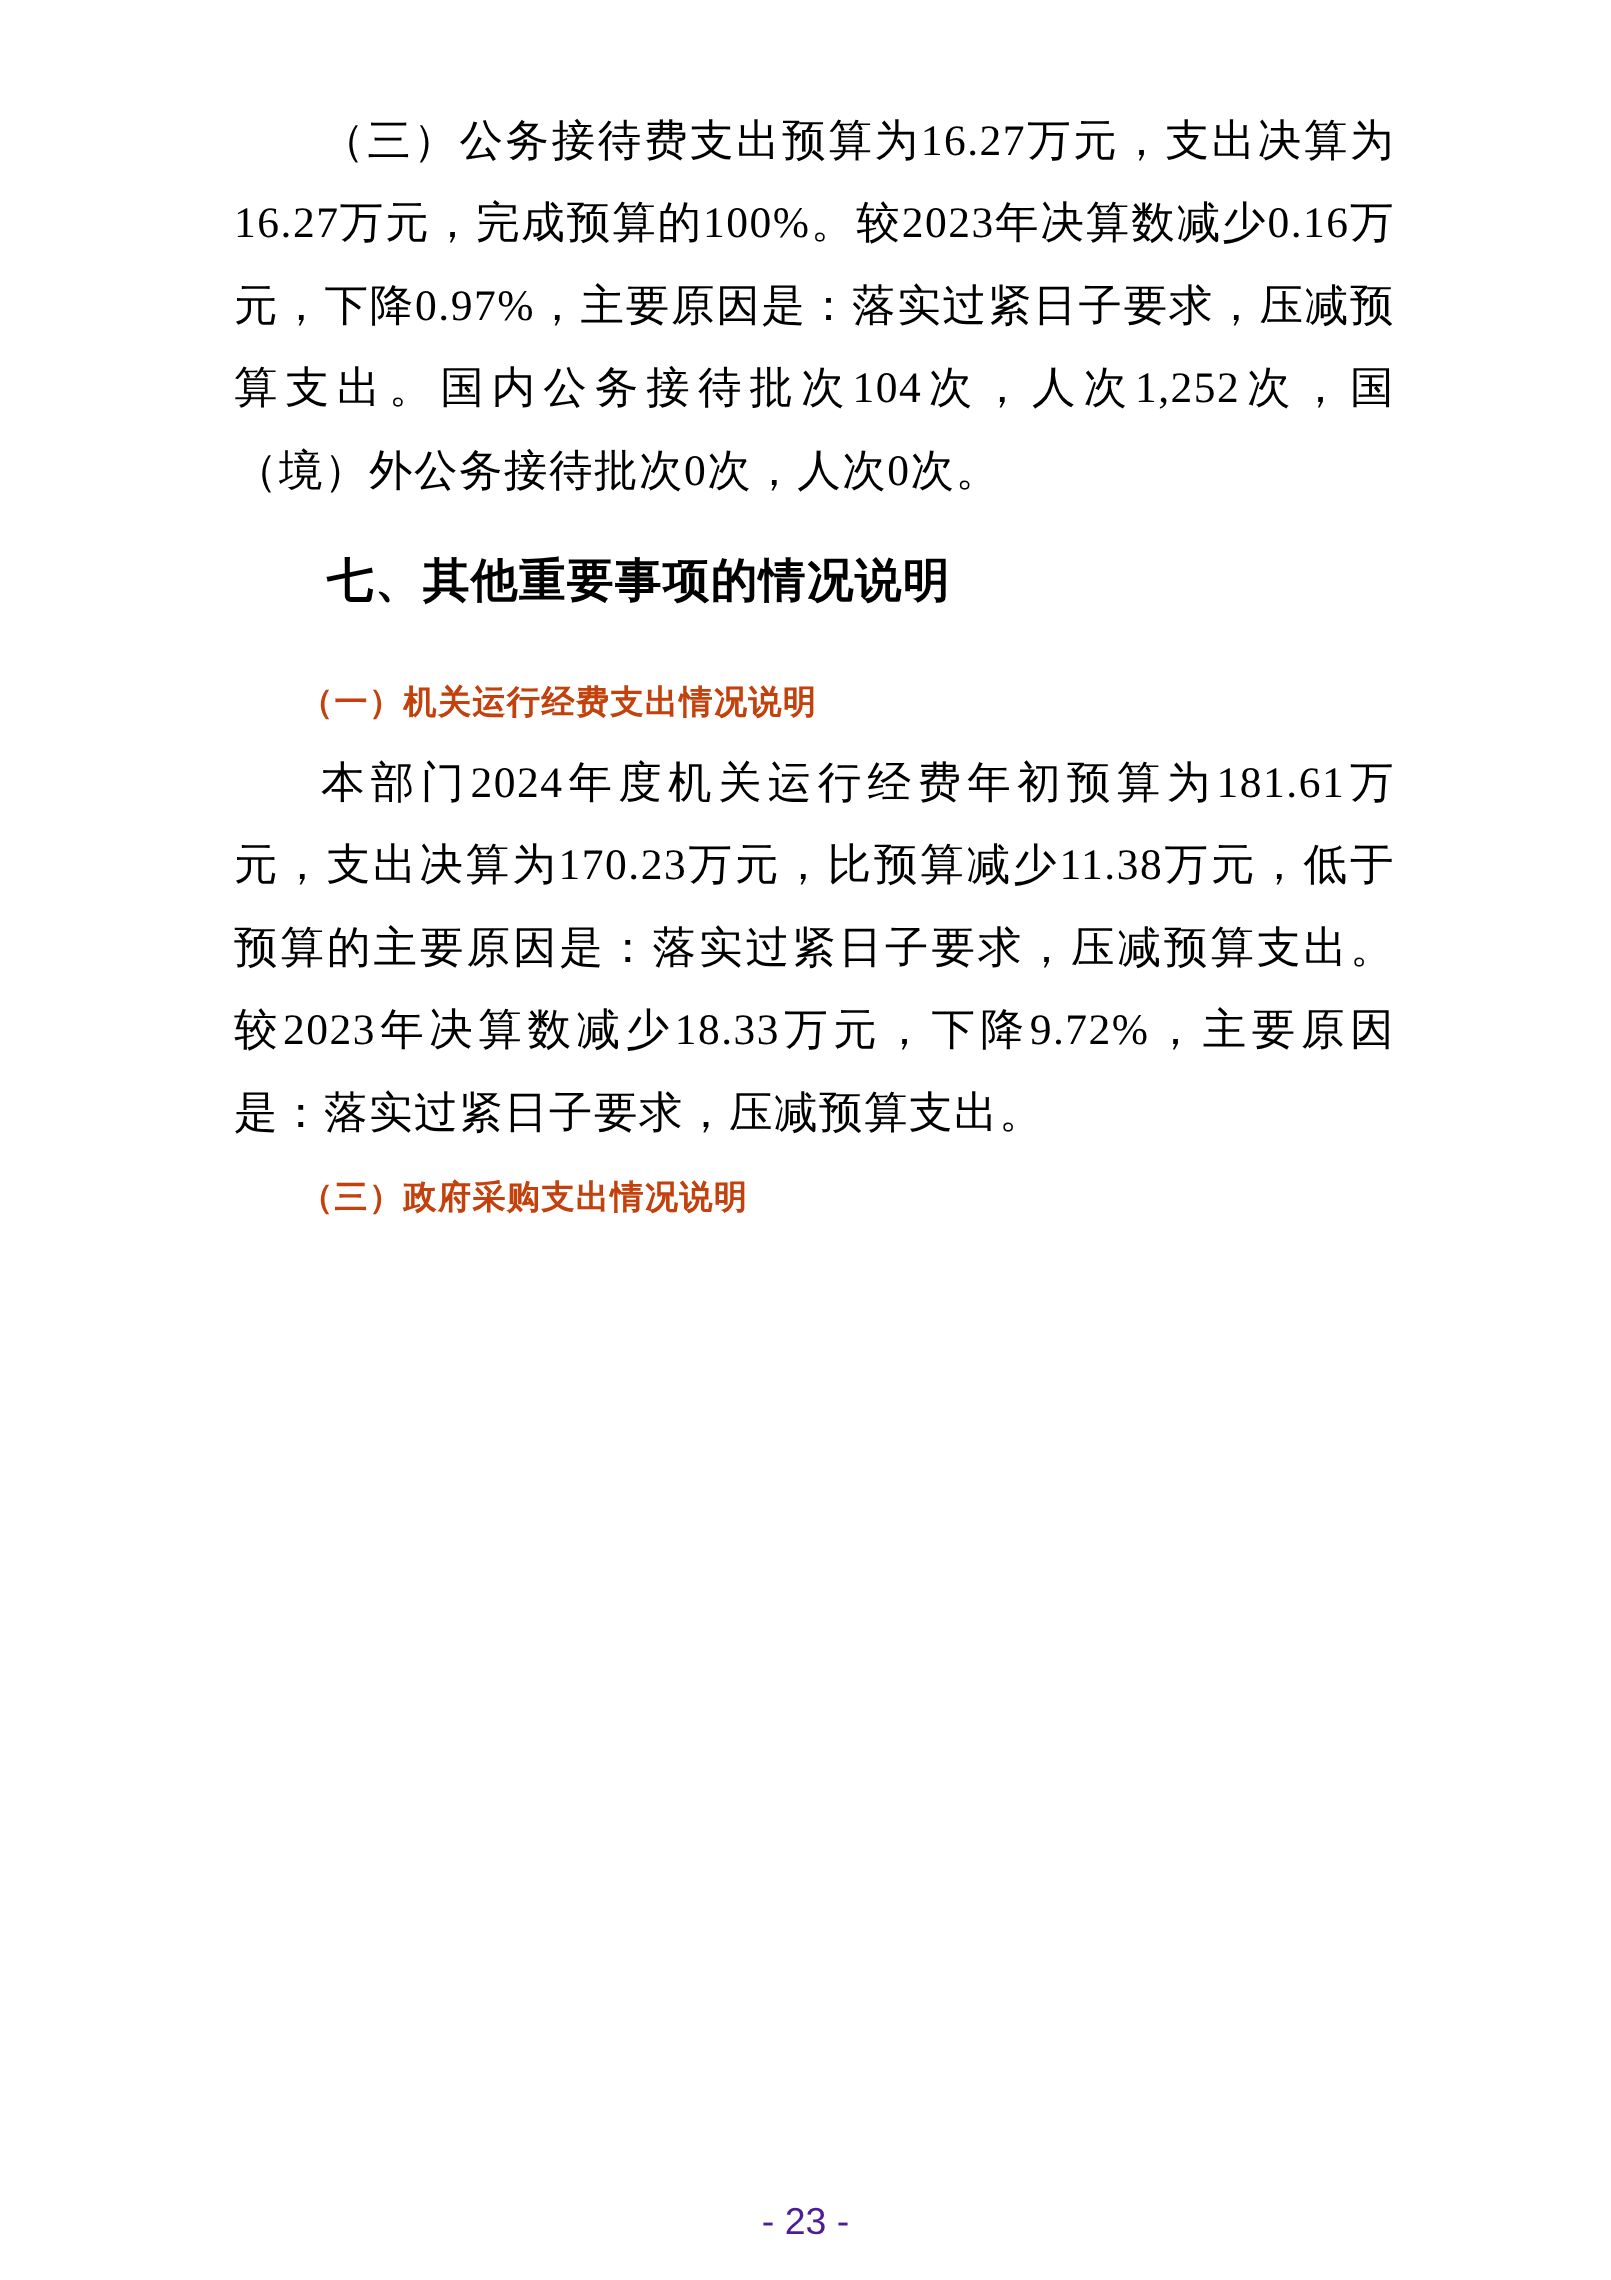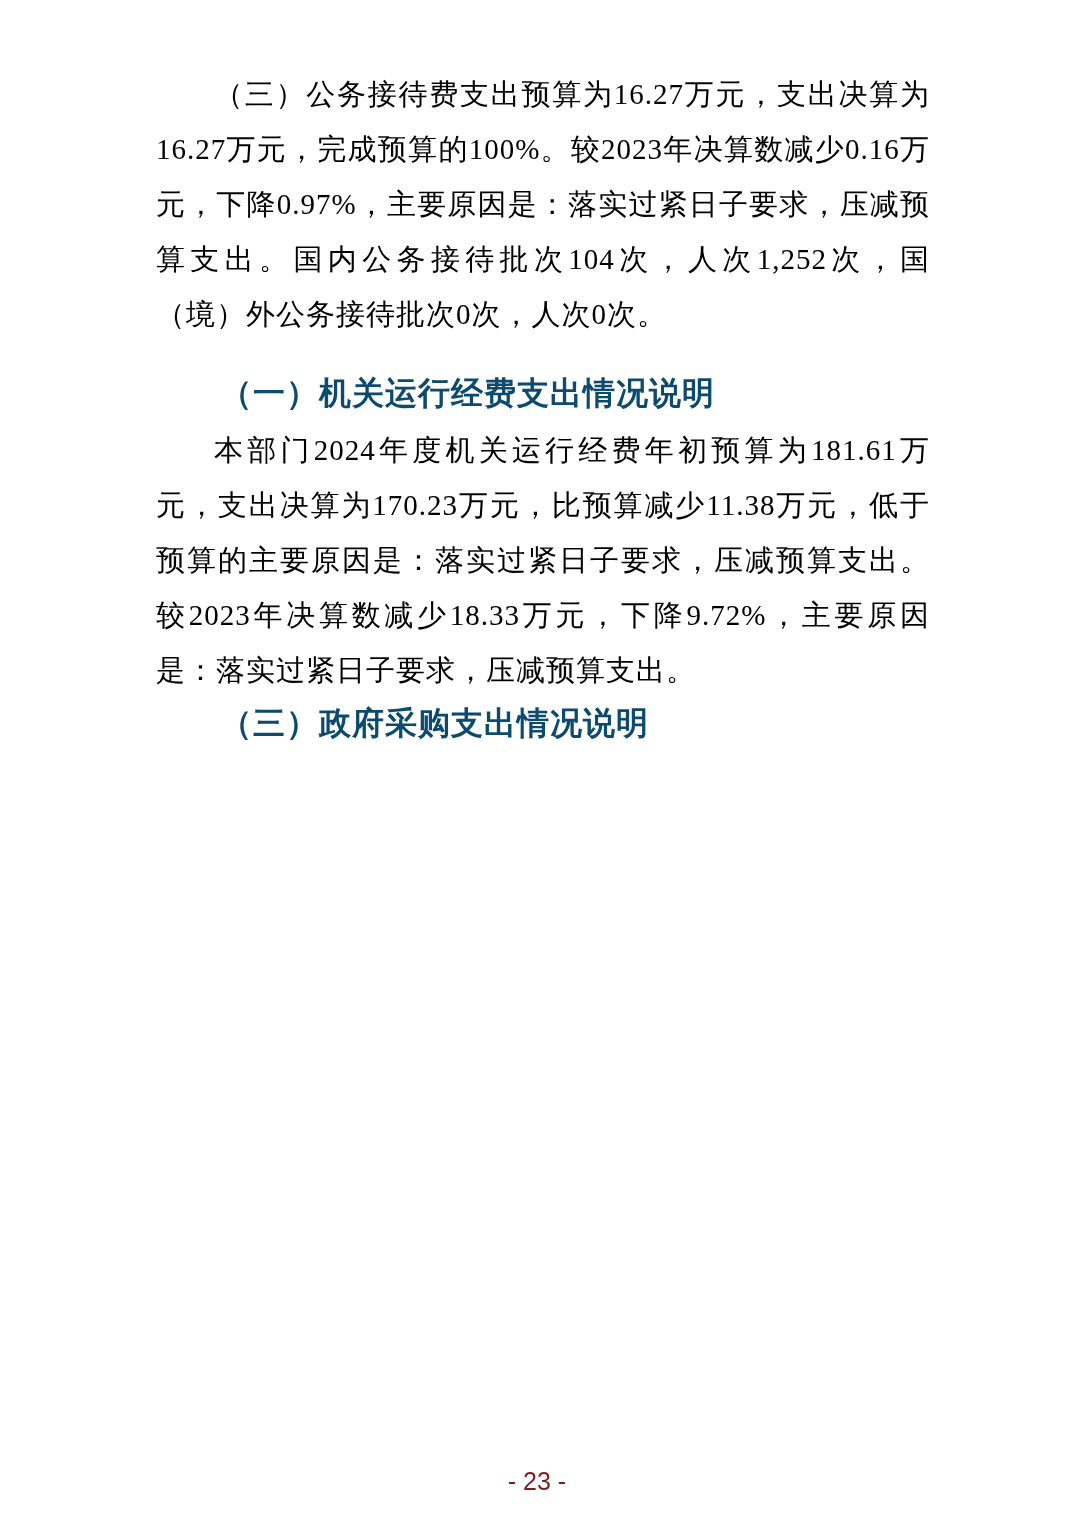--- a/index.html
+++ b/index.html
@@ -37,51 +37,52 @@
     font-size: 31px;
     line-height: 55px;
     letter-spacing: 1px;
     text-indent: 2em;
     font-family: "Liberation Sans", "DejaVu Sans", sans-serif;
     font-weight: bold;
     color: #000000;
   }
   .heading-sub {
     margin: 0;
-    font-size: 32px;
+    font-size: 22px;
     line-height: 55px;
     letter-spacing: 1px;
     text-indent: 2em;
-    font-family: Liberation Mono, monospace;
+    font-family: Liberation Sans, sans-serif;
     font-weight: bold;
-    color: #0c4a6e;
+    color: #c2410c;
   }
   .heading-sub.first {
     margin-top: 26px;
   }
   .page-footer {
     position: absolute;
     left: 0;
     right: 0;
     top: 1466px;
     text-align: center;
     font-size: 25px;
     line-height: 30px;
     font-family: "Liberation Sans", "DejaVu Sans", sans-serif;
-    color: #7f1d1d;
+    color: #4c1d95;
   }
 </style>
 </head>
 <body>
 
 <div class="page">
   <main class="content">
 
     <p class="body-para">（三）公务接待费支出预算为16.27万元，支出决算为16.27万元，完成预算的100%。较2023年决算数减少0.16万元，下降0.97%，主要原因是：落实过紧日子要求，压减预算支出。国内公务接待批次104次，人次1,252次，国（境）外公务接待批次0次，人次0次。</p>
 
+    <h2 class="heading-main">七、其他重要事项的情况说明</h2>
 
     <h3 class="heading-sub first">（一）机关运行经费支出情况说明</h3>
 
     <p class="body-para">本部门2024年度机关运行经费年初预算为181.61万元，支出决算为170.23万元，比预算减少11.38万元，低于预算的主要原因是：落实过紧日子要求，压减预算支出。较2023年决算数减少18.33万元，下降9.72%，主要原因是：落实过紧日子要求，压减预算支出。</p>
 
 
 
     <h3 class="heading-sub">（三）政府采购支出情况说明</h3>
 
   </main>

